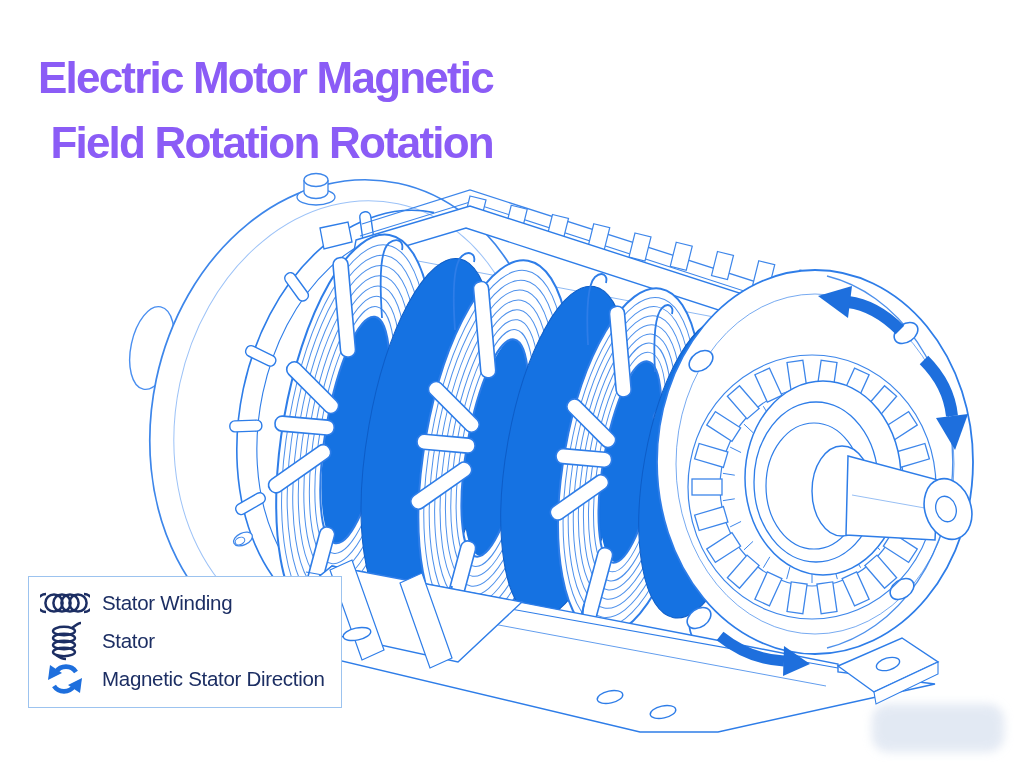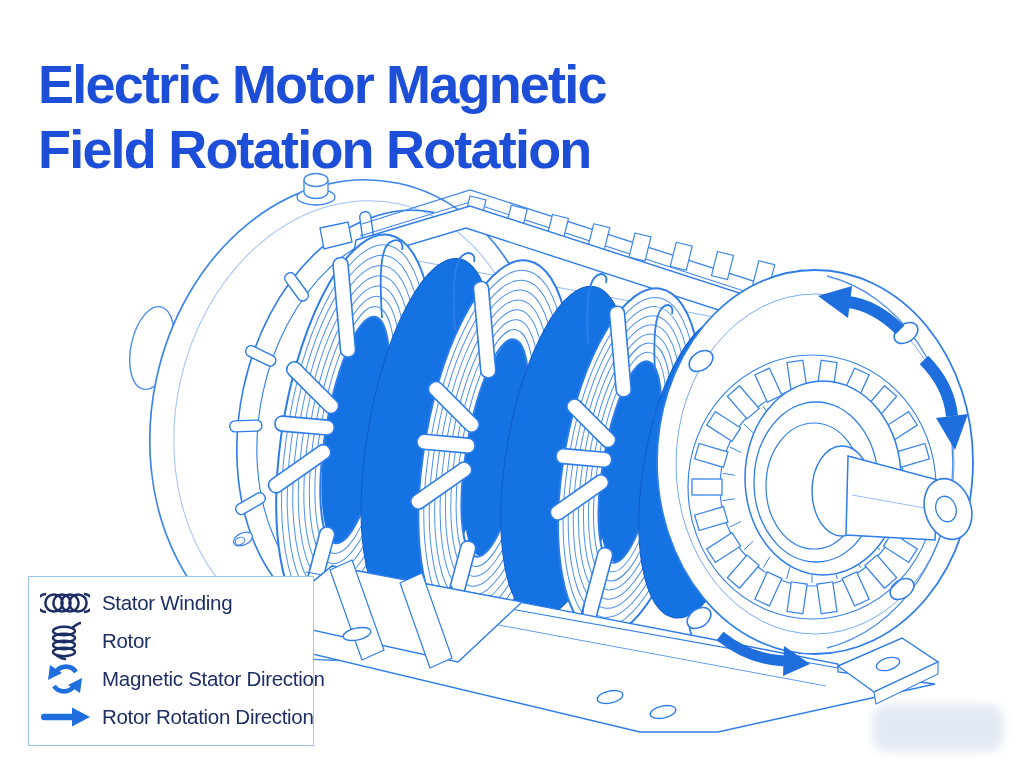--- a/index.html
+++ b/index.html
@@ -2,26 +2,26 @@
 <html><head>
 <meta charset="utf-8">
 <style>
   html,body{margin:0;padding:0;}
   body{
     width:1024px;height:768px;position:relative;overflow:hidden;
     background:#ffffff;font-family:"Liberation Sans",sans-serif;
   }
   .page-title{
     position:absolute;left:38px;top:16px;z-index:4;
-    font-size:54px;line-height:65px;font-weight:800;
-    letter-spacing:-1.8px;color:#1d4ed8;
+    font-size:44px;line-height:65px;font-weight:800;
+    letter-spacing:-1.8px;color:#8b5cf6;text-align:right;
   }
   .motor-svg{position:absolute;left:0;top:0;z-index:1;}
   .legend{
-    position:absolute;left:28px;top:576px;width:286px;z-index:6;
+    position:absolute;left:28px;top:576px;width:314px;z-index:6;
     background:#ffffff;border:1.5px solid #9cc3ef;box-sizing:border-box;
     padding:7px 10px 9px 10px;
   }
   .legend-row{display:flex;align-items:center;height:38px;gap:11px;}
   .legend-icon{width:52px;min-width:52px;display:flex;align-items:center;justify-content:center;}
   .legend-label{
     font-size:20.5px;color:#1c2e63;font-weight:500;letter-spacing:-0.3px;white-space:nowrap;
   }
 </style>
 </head>
@@ -290,37 +290,28 @@
         <g fill="none" stroke="#1c2e63" stroke-width="2.4">
           <path d="M 25,7 C 30,3 33,2 34,2"></path>
           <ellipse cx="17" cy="10" rx="11" ry="4.2"></ellipse>
             <ellipse cx="17" cy="17" rx="11" ry="4.2"></ellipse>
           <ellipse cx="17" cy="24" rx="11" ry="4.2"></ellipse>
             <ellipse cx="17" cy="31" rx="11" ry="4.2"></ellipse>
           <path d="M 9,34 C 13,37 17,38 19,38"></path>
         </g>
       </svg>
     </span>
-    <span class="legend-label">Rotor</span>
+    <span class="legend-label">Stator</span>
   </div>
   <div class="legend-row">
     <span class="legend-icon">
       <svg width="40" height="40" viewBox="0 0 40 40">
         <g fill="none" stroke="#1e6fdd" stroke-width="4.6">
           <path d="M 31,13 A 12,12 0 0 0 11,13"></path>
           <path d="M 9,27 A 12,12 0 0 0 29,27"></path>
         </g>
         <polygon points="3,21 5,6 17,14" fill="#1e6fdd"></polygon>
         <polygon points="37,19 35,34 23,26" fill="#1e6fdd"></polygon>
       </svg>
     </span>
     <span class="legend-label">Magnetic Stator Direction</span>
   </div>
-  <div class="legend-row">
-    <span class="legend-icon">
-      <svg width="52" height="20" viewBox="0 0 52 20">
-        <rect x="2" y="6.8" width="33" height="6.4" rx="3" fill="#1e6fdd"></rect>
-        <polygon points="33,0.5 51,10 33,19.5" fill="#1e6fdd"></polygon>
-      </svg>
-    </span>
-    <span class="legend-label">Rotor Rotation Direction</span>
-  </div>
 </div>
 
 </body></html>

